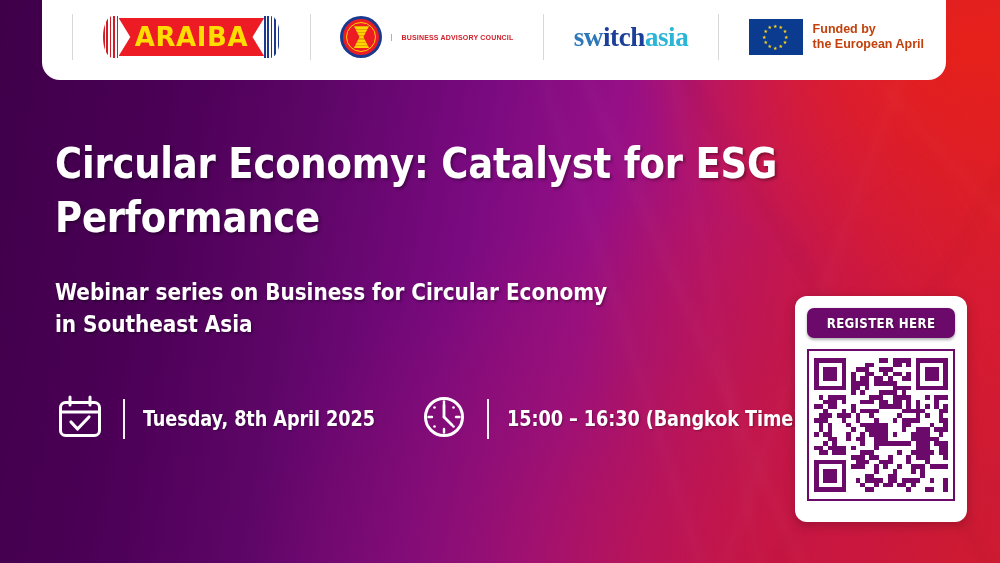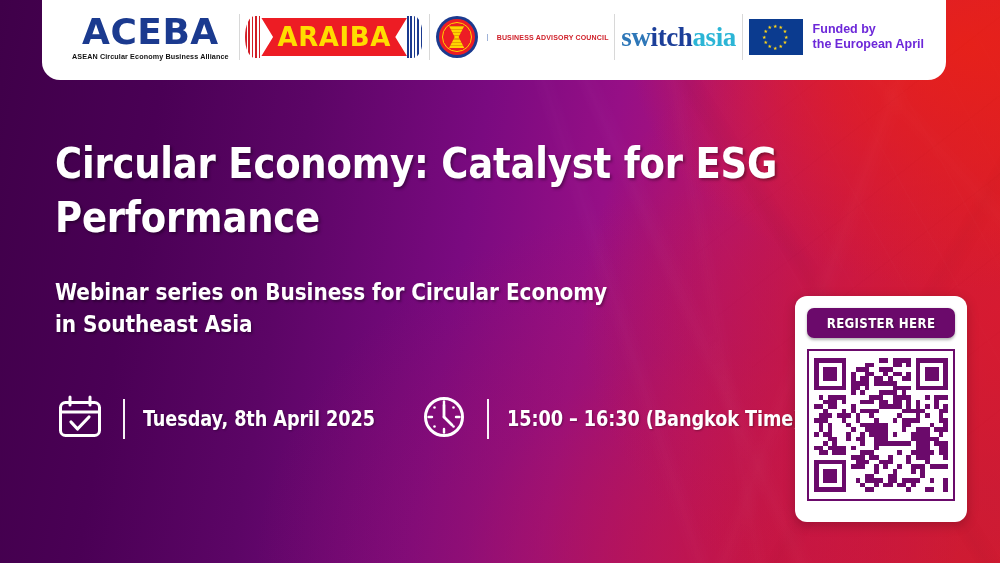--- a/index.html
+++ b/index.html
@@ -75,21 +75,21 @@
 
   
   .switch{font-size:27px;font-weight:bold;letter-spacing:-.4px;line-height:1;white-space:nowrap;
     font-family:Liberation Serif, serif;}
   .sw-a{color:#2e77b8;} .sw-b{color:#1c3f99;} .sw-c{color:#2bb5d6;}
 
   
   .eu{display:flex;align-items:center;gap:10px;}
   .eu-flag{width:54px;height:36px;background:#0b3b8f;position:relative;}
   .eu-star{position:absolute;width:4px;height:4px;color:#ffd617;font-size:5px;line-height:4px;text-align:center;}
-  .eu-txt{font-size:12.5px;font-weight:bold;color:#6d28d9;line-height:1.22;white-space:nowrap;}
+  .eu-txt{font-size:12.5px;font-weight:bold;color:#c2410c;line-height:1.22;white-space:nowrap;}
 
   
   .title{position:absolute;left:55px;top:136px;width:770px;color:#fff;
     font-family:"DejaVu Sans Condensed","Liberation Sans Narrow","Liberation Sans",sans-serif;
     font-weight:bold;font-size:43.5px;line-height:1.25;letter-spacing:-.2px;
     transform:scaleX(.945);transform-origin:left center;
     text-shadow:2px 2px 3px rgba(0,0,0,.35);}
   .subtitle{position:absolute;left:55px;top:276px;width:700px;color:#fff;
     font-family:"DejaVu Sans Condensed","Liberation Sans Narrow","Liberation Sans",sans-serif;
     font-weight:bold;font-size:23.5px;line-height:1.38;letter-spacing:-.05px;
@@ -121,25 +121,20 @@
 </style>
 </head>
 <body>
 
 <div class="banner">
   <div class="tex"></div>
   <div class="tex2"></div>
 
   <div class="logobar">
 
-    <div class="logo-cell aceba">
-      <div class="aceba-word">ACEBA</div>
-
-      <div class="aceba-sub">ASEAN Circular Economy Business Alliance</div>
-    </div>
 
     <div class="sep-v"></div>
 
     <div class="logo-cell araiba-wrap">
       <div class="araiba-fan"></div>
       <div class="araiba-box">
         <span class="araiba-txt">ARAIBA</span>
       </div>
       <div class="araiba-fan b"></div>
     </div>

